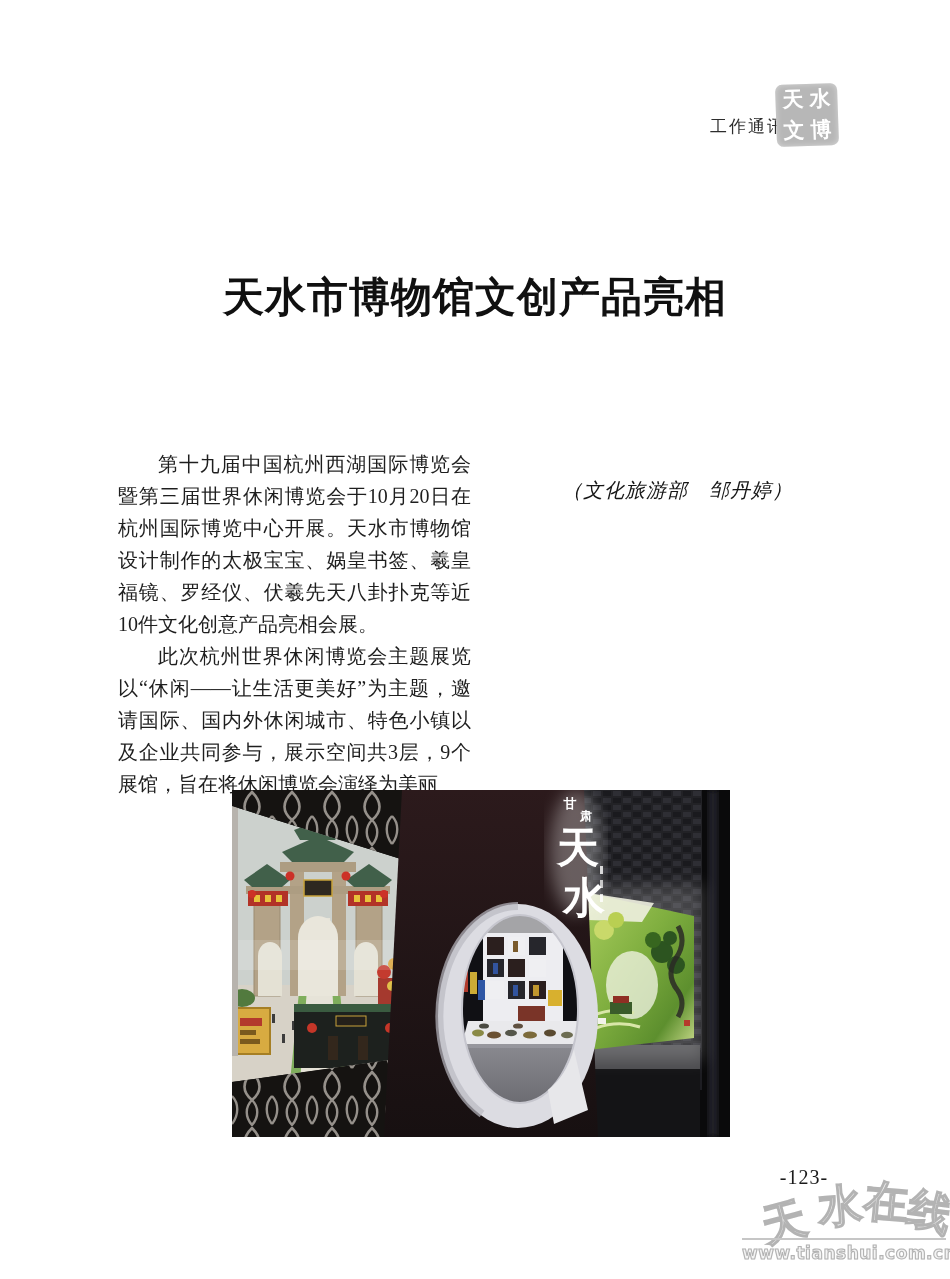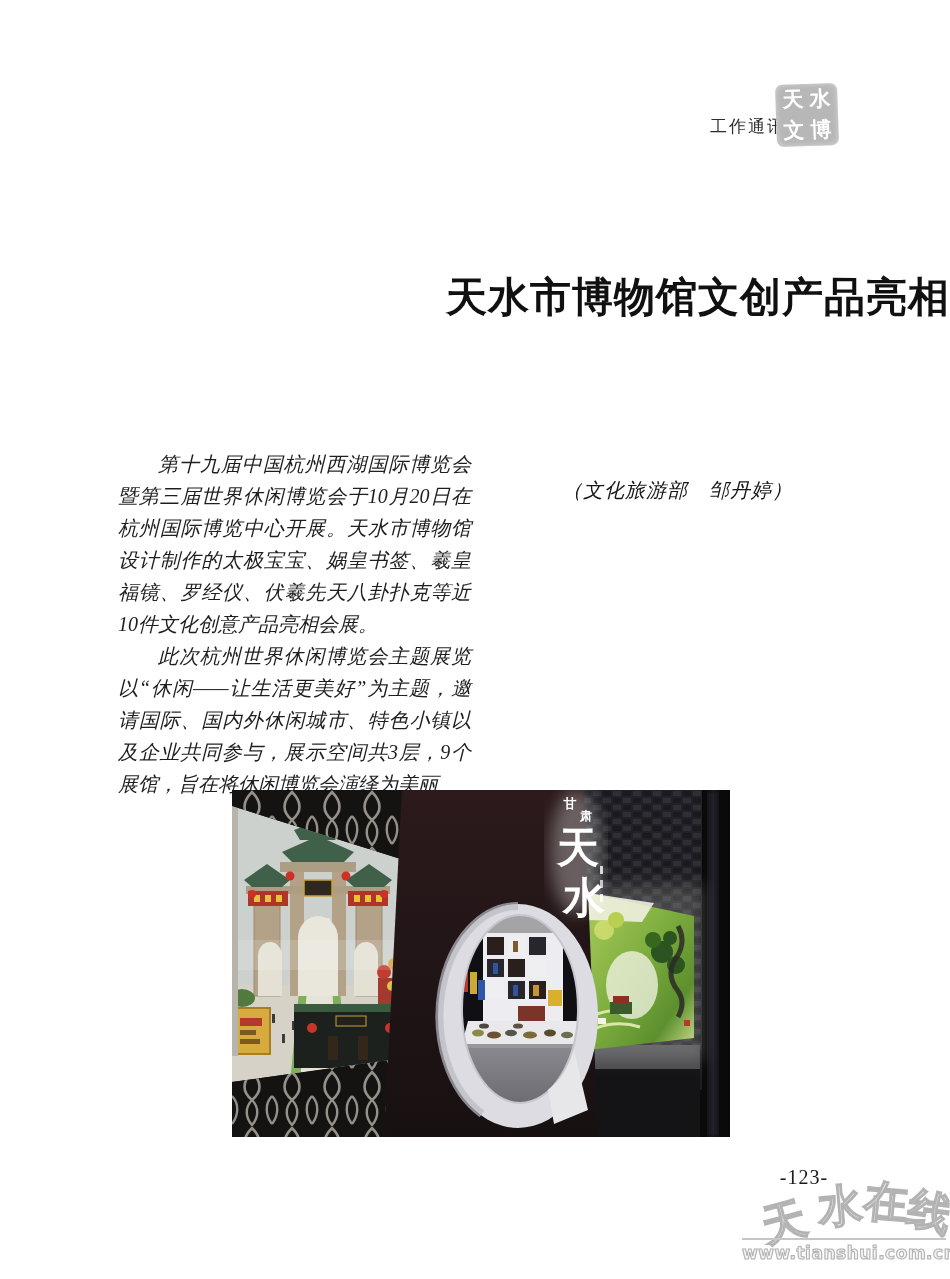--- a/index.html
+++ b/index.html
@@ -21,33 +21,33 @@
     box-shadow:inset 0 0 6px rgba(255,255,255,.45);
   }
   .seal span{
     width:27px;height:27px;line-height:27px;text-align:center;
     color:#ffffff;font-weight:bold;font-size:21px;
     font-family:"Liberation Serif",serif;
   }
   
   .title{
     position:absolute;left:0;top:268px;width:100%;margin:0;
-    text-align:right;font-size:41px;line-height:59px;font-weight:bold;
+    text-align:center;font-size:41px;line-height:59px;font-weight:bold;
     color:#101010;letter-spacing:1px;
   }
   
   .col{
     position:absolute;top:448px;width:353px;
     font-size:20px;line-height:32px;text-align:justify;text-justify:inter-ideograph;
     color:#1e1e1e;
   }
   .col-left{left:118px;}
   .col-right{left:486px;}
   .col p{margin:0;}
-  .col p.indent{text-indent:2em;font-style:italic;}
+  .col p.indent{text-indent:2em;}
   .byline{
     margin-top:26px !important;text-align:right;padding-right:46px;
     font-style:italic;font-size:20px;letter-spacing:1px;color:#161616;
   }
   
   .photo{
     position:absolute;left:232px;top:790px;width:498px;height:347px;margin:0;
     background:#0c0b0c;
   }
   .photo svg{display:block;}

